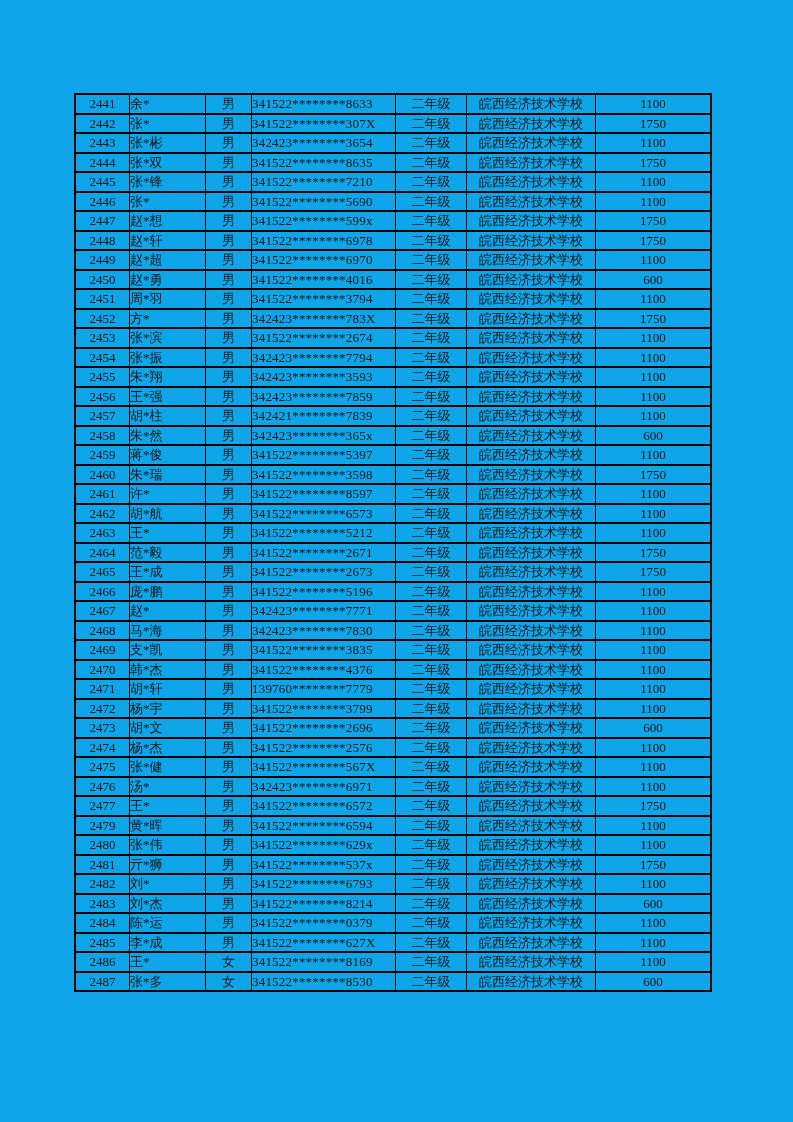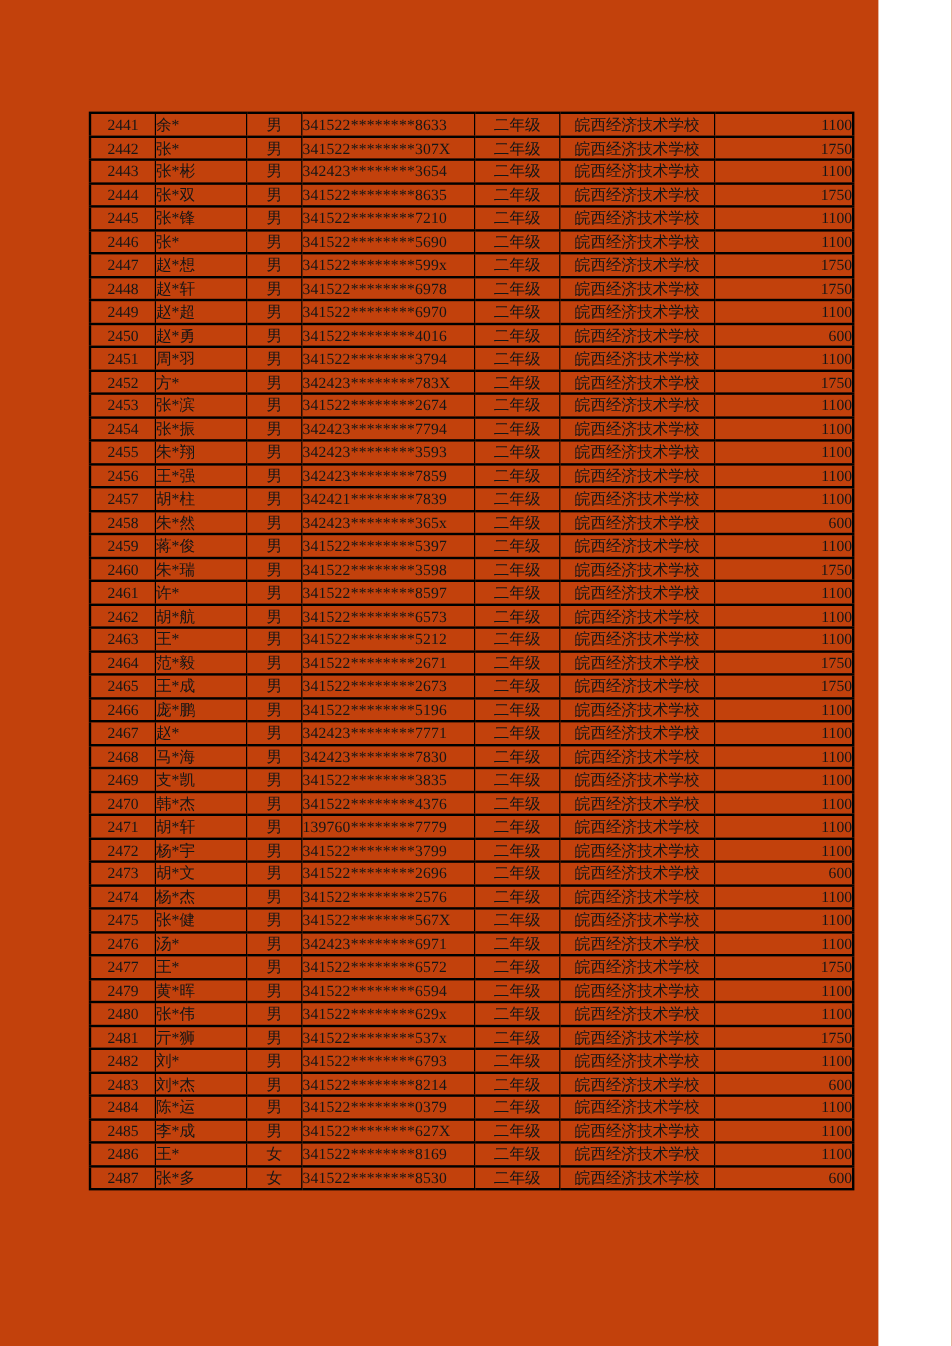--- a/index.html
+++ b/index.html
@@ -4,22 +4,22 @@
 <style>
   html, body { margin: 0; padding: 0; }
   body {
     width: 793px; height: 1122px;
     background: #ffffff;
     font-family: "Liberation Serif", "DejaVu Serif", serif;
     color: #161616;
   }
   .page {
     position: relative;
-    width: 732px; height: 1122px;
-    background: #c2410c;
+    width: 793px; height: 1122px;
+    background: #0ea5e9;
     overflow: hidden;
   }
   table.roster {
     position: absolute;
     left: 74px; top: 93px;
     border-collapse: collapse;
     table-layout: fixed;
     border: 2px solid #000;
   }
   table.roster td {
@@ -33,21 +33,21 @@
     padding: 0;
     white-space: nowrap;
     overflow: hidden;
   }
   td.c0 { width: 53px;  text-align: center; }
   td.c1 { width: 75px;  text-align: left; padding-left: 4px; }
   td.c2 { width: 45px;  text-align: center; }
   td.c3 { width: 143px; text-align: left; padding-left: 3px; letter-spacing: 0.2px; }
   td.c4 { width: 70px;  text-align: center; }
   td.c5 { width: 128px; text-align: center; }
-  td.c6 { width: 114px; text-align: right; }
+  td.c6 { width: 114px; text-align: center; }
 </style>
 </head>
 <body>
 
 <div class="page">
   <table class="roster">
     <tbody>
         <tr>
           <td class="c0">2441</td>
           <td class="c1">余*</td>

